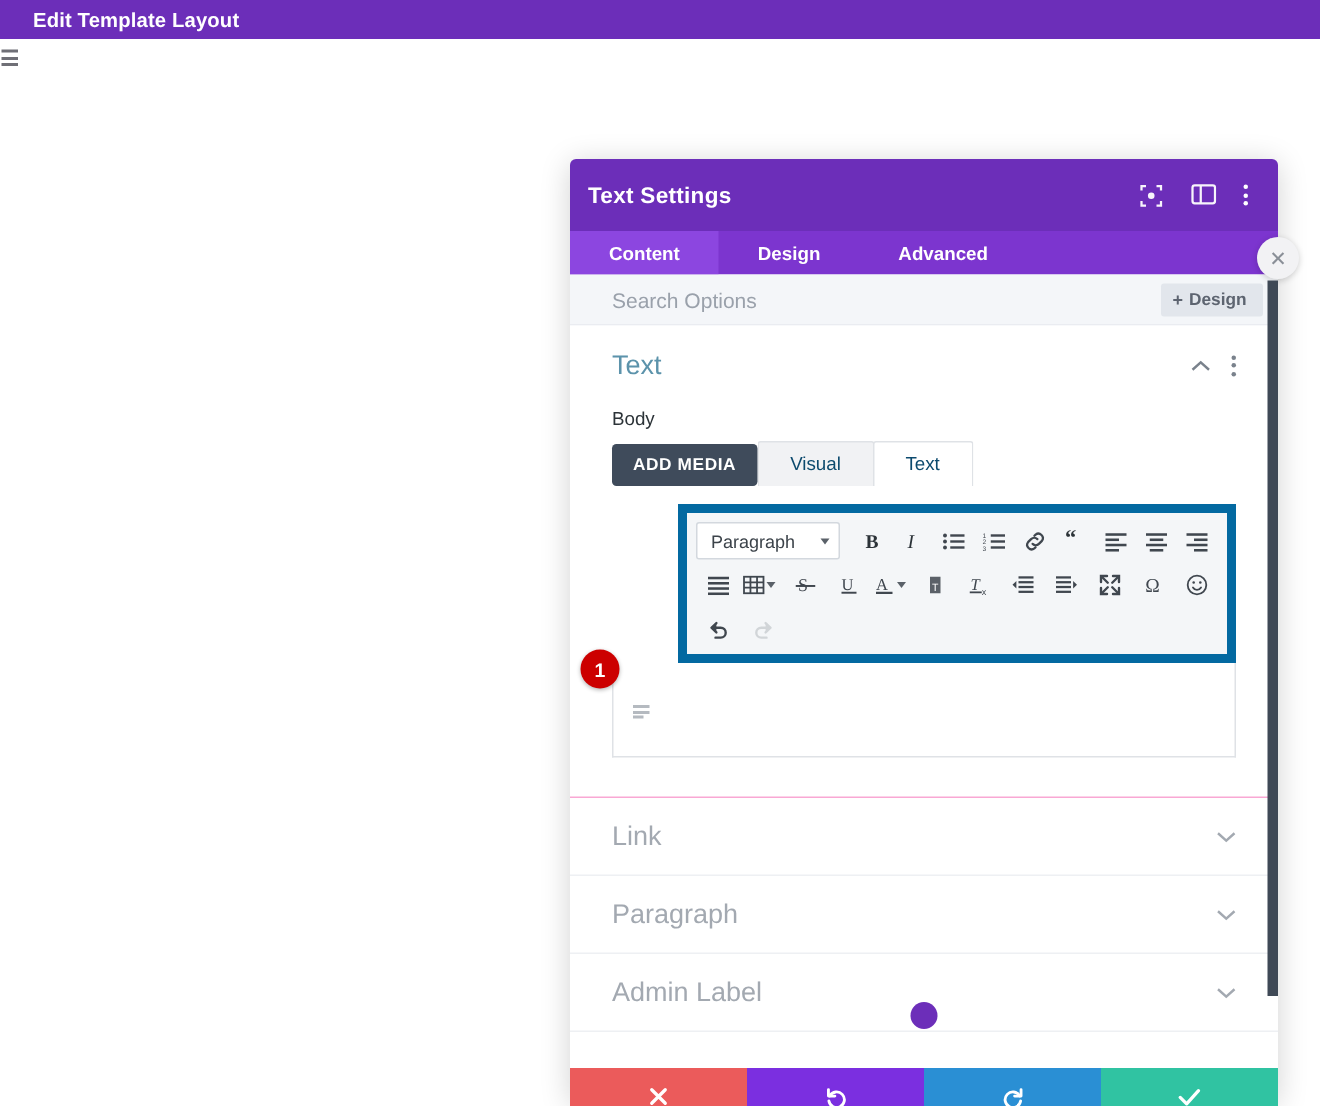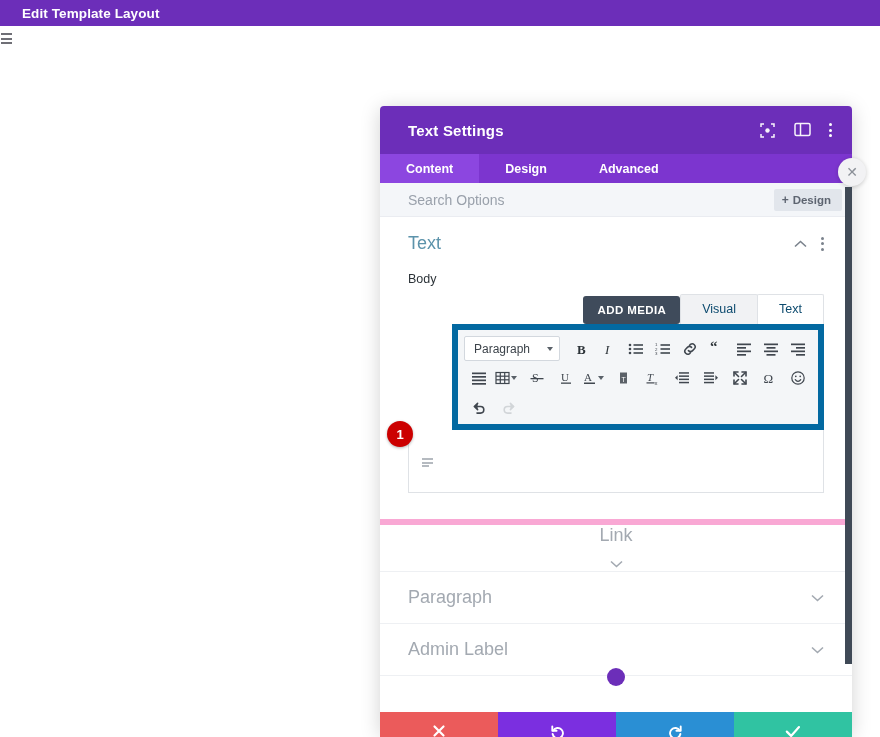--- a/index.html
+++ b/index.html
@@ -52,21 +52,21 @@
     background: #ffffff;
     box-shadow: 0 3px 20px rgba(0,0,0,.18);
     border-radius: 4px;
     overflow: visible;
   }
   .modal-header {
     height: 48px;
     background: #6c2eb9;
     border-radius: 4px 4px 0 0;
     display: flex; align-items: center;
-    padding: 0 20px 0 28px;
+    padding: 0 20px 0 12px;
   }
   .modal-title {
     color: #ffffff; font-size: 15px; font-weight: bold;
     flex: 1; letter-spacing: .2px;
   }
   .header-icons { display: flex; align-items: center; gap: 18px; }
   .hicon { width: 17px; height: 17px; opacity: .95; cursor: pointer; }
   .hicon svg { display: block; }
   .dots-v { display: flex; flex-direction: column; gap: 2.5px; align-items: center; cursor: pointer; }
   .dots-v span { width: 3px; height: 3px; background: #fff; border-radius: 50%; display: block; }
@@ -131,22 +131,22 @@
   .dots-v-dark { display: flex; flex-direction: column; gap: 2.5px; align-items: center; cursor: pointer; }
   .dots-v-dark span { width: 3px; height: 3px; background: #7a828c; border-radius: 50%; display: block; }
 
   .field-label {
     font-size: 12.5px; color: #2c3338; font-weight: normal;
     margin: 8px 0 8px 0;
   }
 
   .editor-wrap { position: relative; }
   .editor-topbar {
-    display: flex; align-items: flex-end; justify-content: flex-end;
-    margin-bottom: 0;
+    display: flex; align-items: flex-end; justify-content: flex-start;
+    margin-bottom: 12px;
   }
   .add-media {
     background: #3f4b5b; color: #ffffff;
     font-size: 11.5px; font-weight: bold; letter-spacing: .4px;
     border: 0; border-radius: 3px;
     padding: 8px 14px; cursor: pointer;
     font-family: "Liberation Sans", sans-serif;
   }
   .vt-tabs { display: flex; align-items: flex-end; }
   .vt-tab {
@@ -227,21 +227,21 @@
   }
 
   .collapsed-list { margin-top: 26px; }
   .section-collapsed {
     height: 52px;
     border-top: 1px solid #eef0f3;
     display: flex; align-items: center;
     padding: 0 28px;
     cursor: pointer;
   }
-  .section-collapsed:first-child { border-top: 6px solid #f9a8d4; flex-direction: column; }
+  .section-collapsed:first-child { border-top: 1px solid #f9a8d4; }
   .section-title-collapsed {
     flex: 1; font-size: 18px; color: #a3a9b1; font-weight: normal;
   }
   .chev-down { width: 14px; height: 14px; display:flex; align-items:center; justify-content:center; }
   .section-partial {
     height: 30px;
     border-top: 1px solid #eef0f3;
   }
 
   

